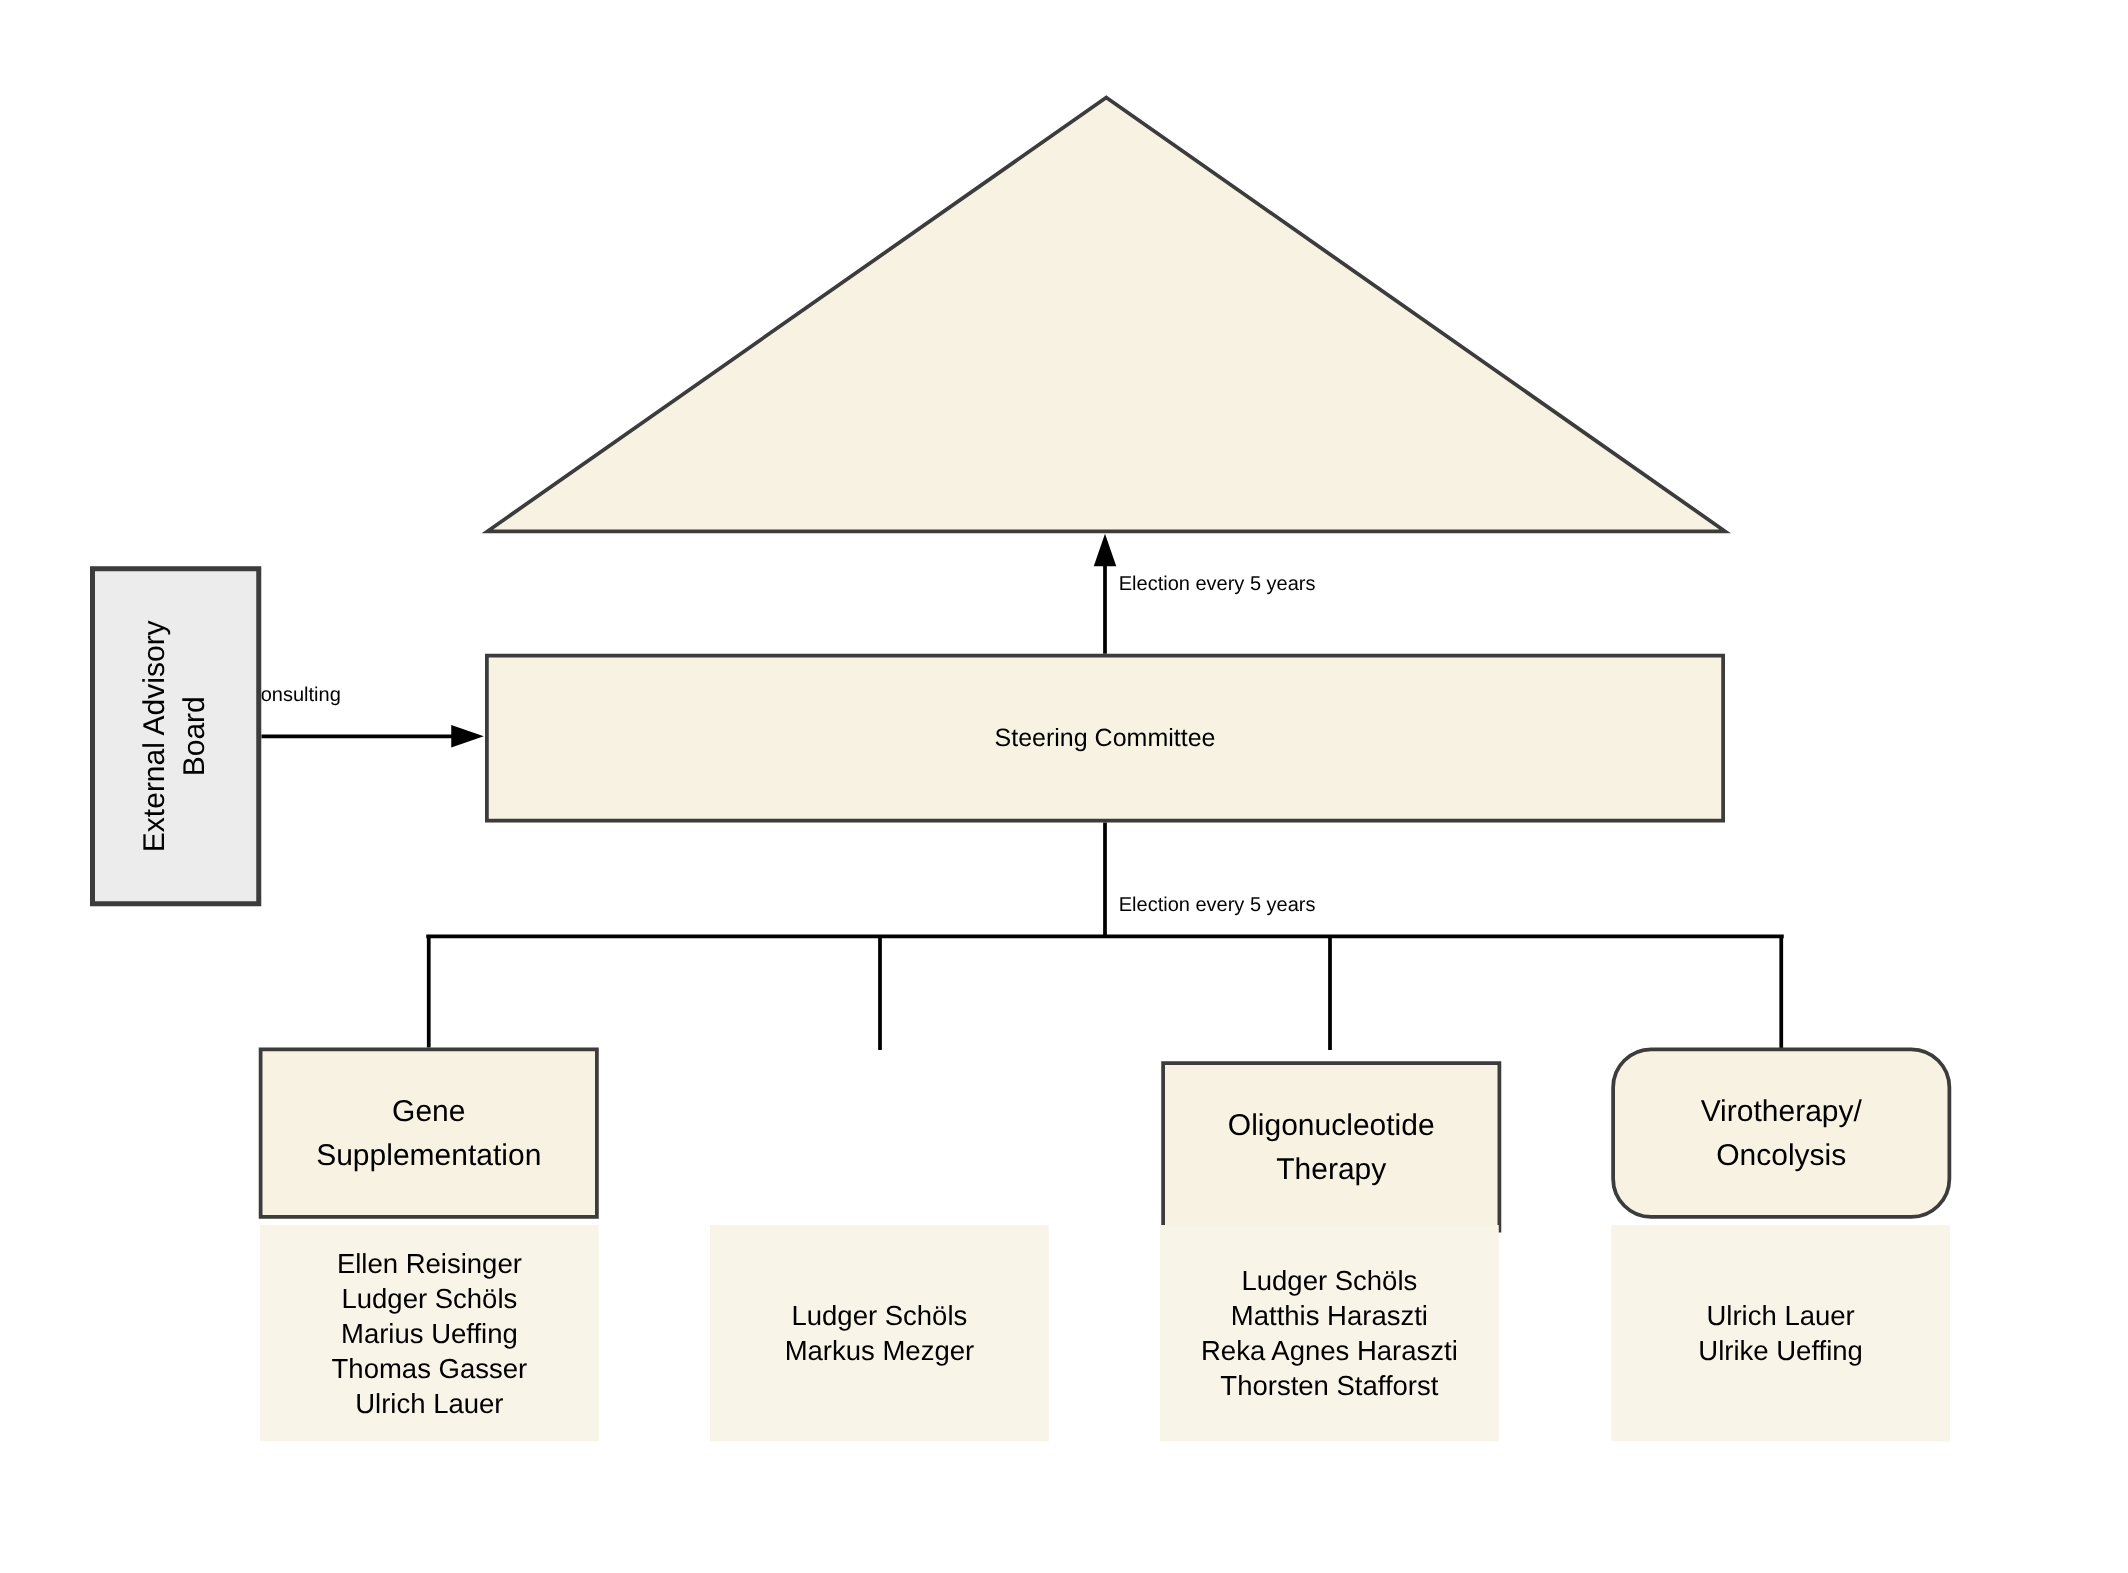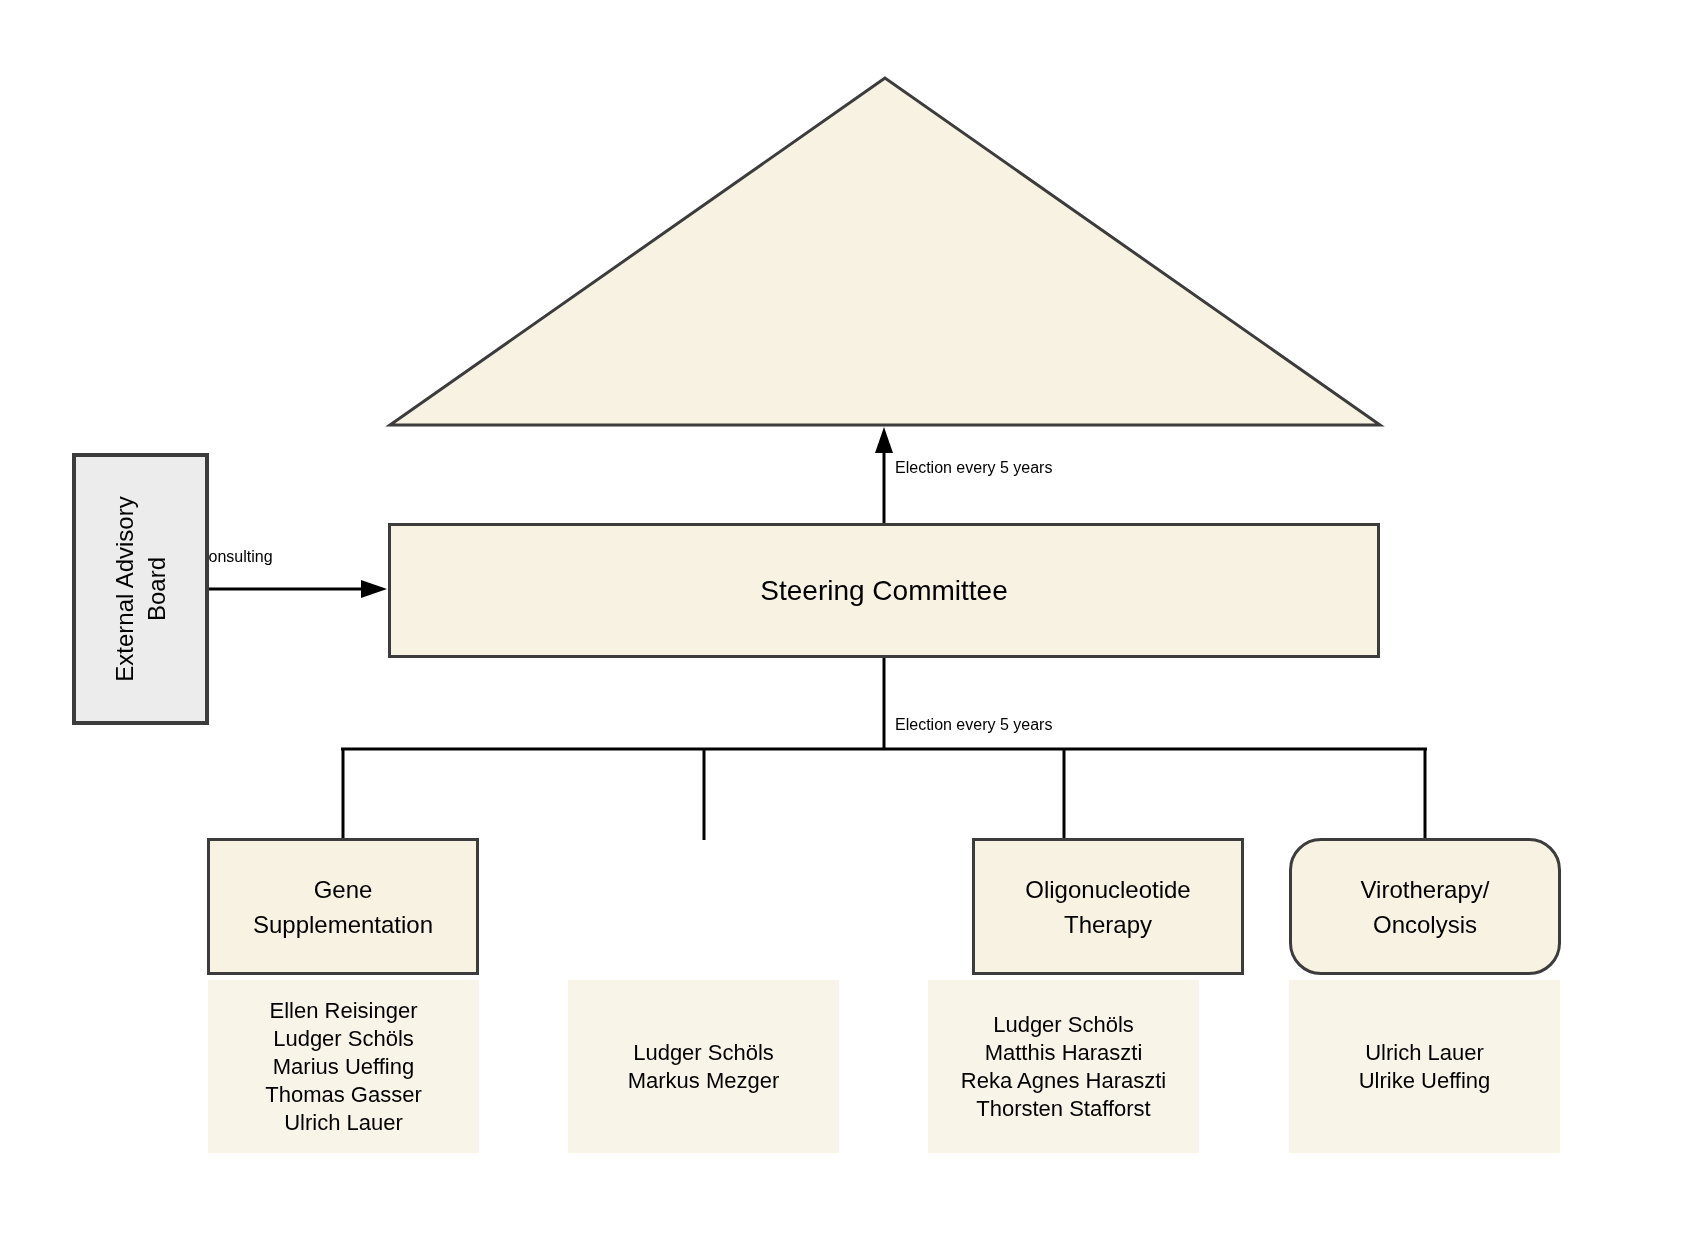--- a/index.html
+++ b/index.html
@@ -14,21 +14,21 @@
   #wires{position:absolute;left:0;top:0;width:1702px;height:1258px;}
   .shape-fill{fill:#F8F2E2;stroke:#3C3C3C;stroke-width:3;}
   .wire{stroke:#000000;stroke-width:3;fill:none;}
   .arrowhead{fill:#000000;stroke:none;}
   .abs{position:absolute;}
   .centered-text{display:flex;flex-direction:column;align-items:center;justify-content:center;text-align:center;}
   .tri-label{left:635px;top:246px;width:500px;font-size:24px;line-height:34px;}
   .steering-box{
     left:388px;top:523px;width:992px;height:135px;
     background:#F8F2E2;border:3px solid #3C3C3C;box-sizing:border-box;
-    font-size:28px;line-height:34px;
+    font-size:20px;line-height:34px;
   }
   .eab-box{
     left:72px;top:453px;width:137px;height:272px;
     background:#ECECEC;border:4px solid #3C3C3C;box-sizing:border-box;
   }
   .eab-label{
     left:4px;top:521px;width:273px;height:136px;
     transform:rotate(-90deg);
     font-size:24px;line-height:32px;
   }
@@ -39,21 +39,21 @@
   .area-head{
     top:838px;width:272px;height:137px;
     background:#F8F2E2;border:3px solid #3C3C3C;box-sizing:border-box;
     font-size:24px;line-height:35px;
   }
   .area-panel{
     top:980px;width:271px;height:173px;
     background:#F9F4E8;
     font-size:22px;line-height:28px;
   }
-  .h1x{left:207px;} .h2x{left:568px;} .h3x{left:972px;} .h4x{left:1289px;border-radius:32px;}
+  .h1x{left:207px;} .h2x{left:568px;} .h3x{left:929px;margin-top:11px;} .h4x{left:1289px;border-radius:32px;}
   .p1x{left:208px;} .p2x{left:568px;} .p3x{left:928px;} .p4x{left:1289px;}
 </style>
 </head>
 <body>
 
 <div id="canvas">
 
   <svg id="wires" viewBox="0 0 1702 1258" xmlns="http://www.w3.org/2000/svg">
 
     <polygon class="shape-fill" points="885,78 390,425 1380,425"></polygon>

